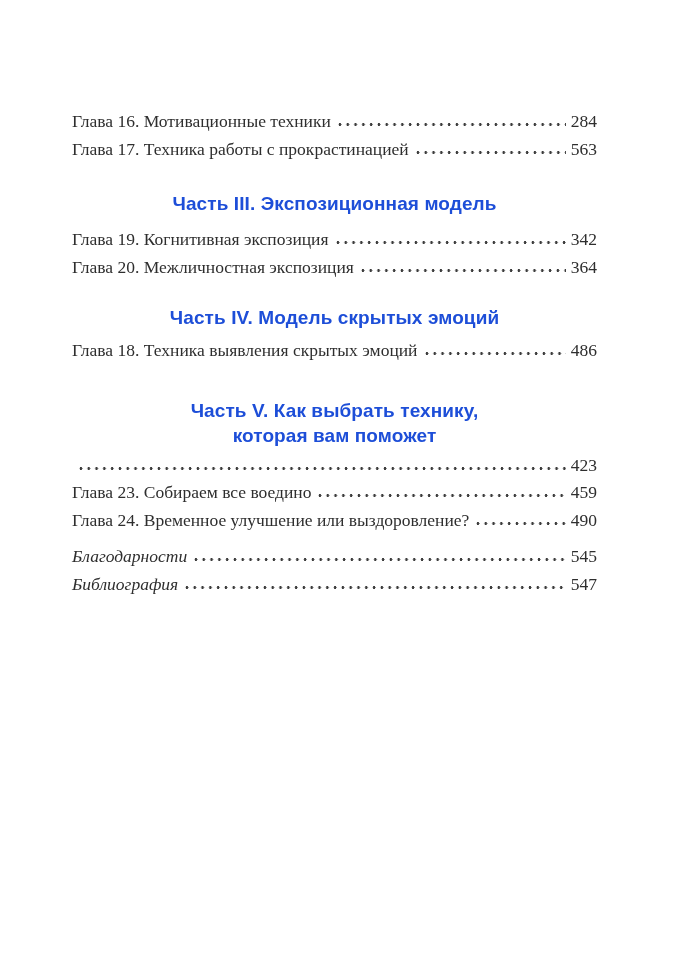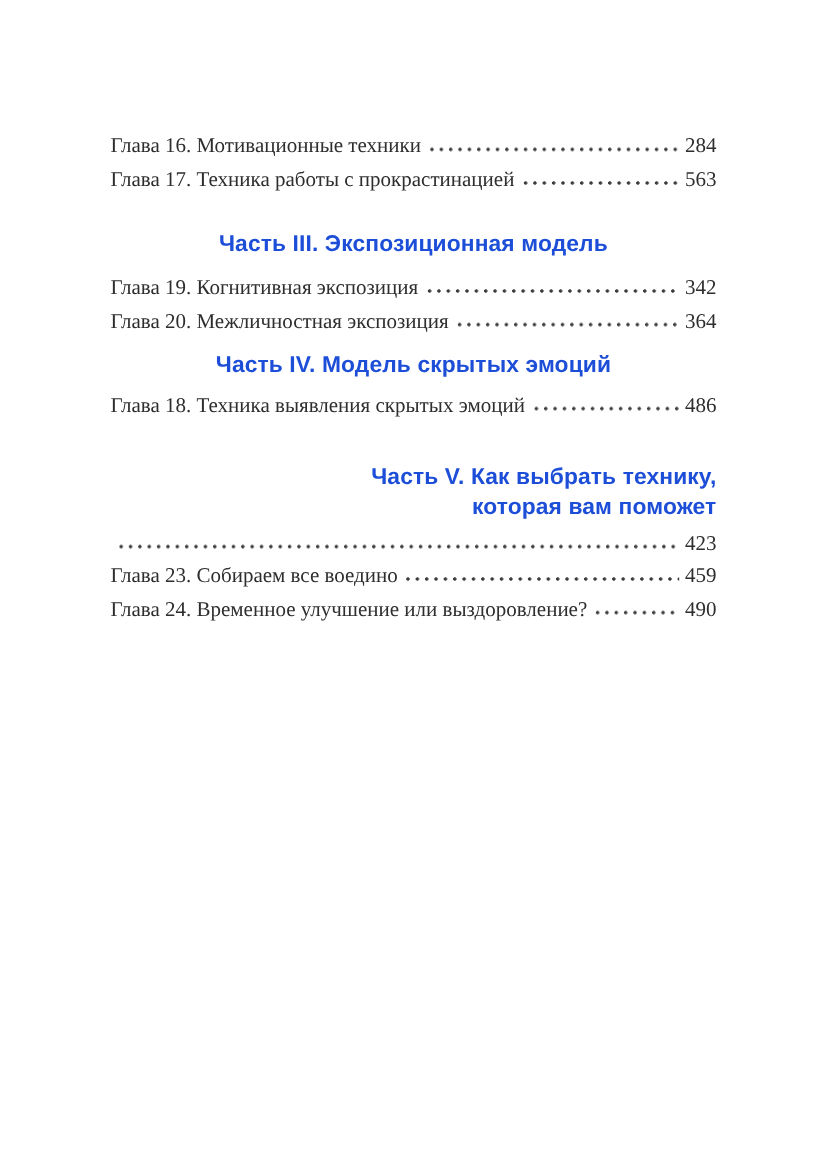--- a/index.html
+++ b/index.html
@@ -6,21 +6,21 @@
     margin: 0;
     padding: 0;
     background: #ffffff;
   }
   .page {
     position: relative;
     width: 682px;
     height: 963px;
     background: #ffffff;
     box-sizing: border-box;
-    padding: 108px 85px 0 92px;
+    padding: 108px 85px 0 72px;
     font-family: "Liberation Serif", "DejaVu Serif", serif;
     color: #2e2e2e;
     overflow: hidden;
   }
   .toc-row {
     display: flex;
     align-items: baseline;
     font-size: 17.5px;
     line-height: 27.5px;
     white-space: nowrap;
@@ -40,22 +40,22 @@
   .part-header {
     font-family: "Liberation Sans", "DejaVu Sans", sans-serif;
     font-weight: 700;
     font-size: 19px;
     line-height: 25px;
     color: #1d4ed8;
     text-align: center;
     letter-spacing: 0.1px;
   }
   .part-header.part3 { margin: 28px 0 10px 0; }
-  .part-header.part4 { margin: 11px 0 7px 0; }
-  .part-header.part5 { margin: 33px 0 4px 0; text-align: right; }
+  .part-header.part4 { margin: 24px 0 7px 0; }
+  .part-header.part5 { margin: 33px 0 4px 0; }
   .back-matter { margin-top: 9px; }
   .back-matter .toc-title { font-style: italic; }
 </style>
 </head>
 <body>
 
 <div class="page">
   <main>
 
     <div class="toc-row">
@@ -103,15 +103,27 @@
       <span class="toc-title">Глава 23. Собираем все воедино</span>
       <span class="toc-leader"></span>
       <span class="toc-page">459</span>
     </div>
     <div class="toc-row">
       <span class="toc-title">Глава 24. Временное улучшение или выздоровление?</span>
       <span class="toc-leader"></span>
       <span class="toc-page">490</span>
     </div>
 
+    <div class="back-matter">
+      <div class="toc-row">
+        <span class="toc-title">Благодарности</span>
+        <span class="toc-leader"></span>
+        <span class="toc-page">545</span>
+      </div>
+      <div class="toc-row">
+        <span class="toc-title">Библиография</span>
+        <span class="toc-leader"></span>
+        <span class="toc-page">547</span>
+      </div>
+    </div>
 
   </main>
 </div>
 
 </body></html>

